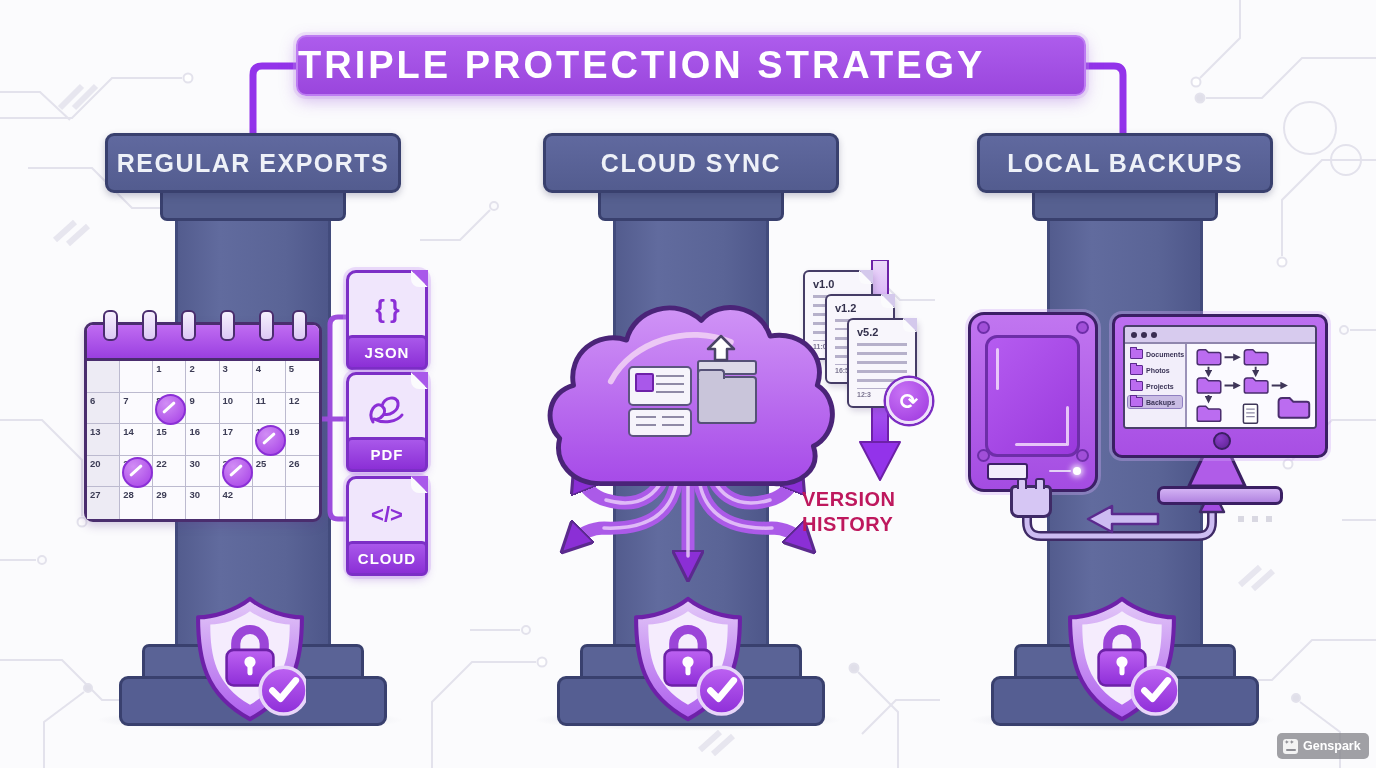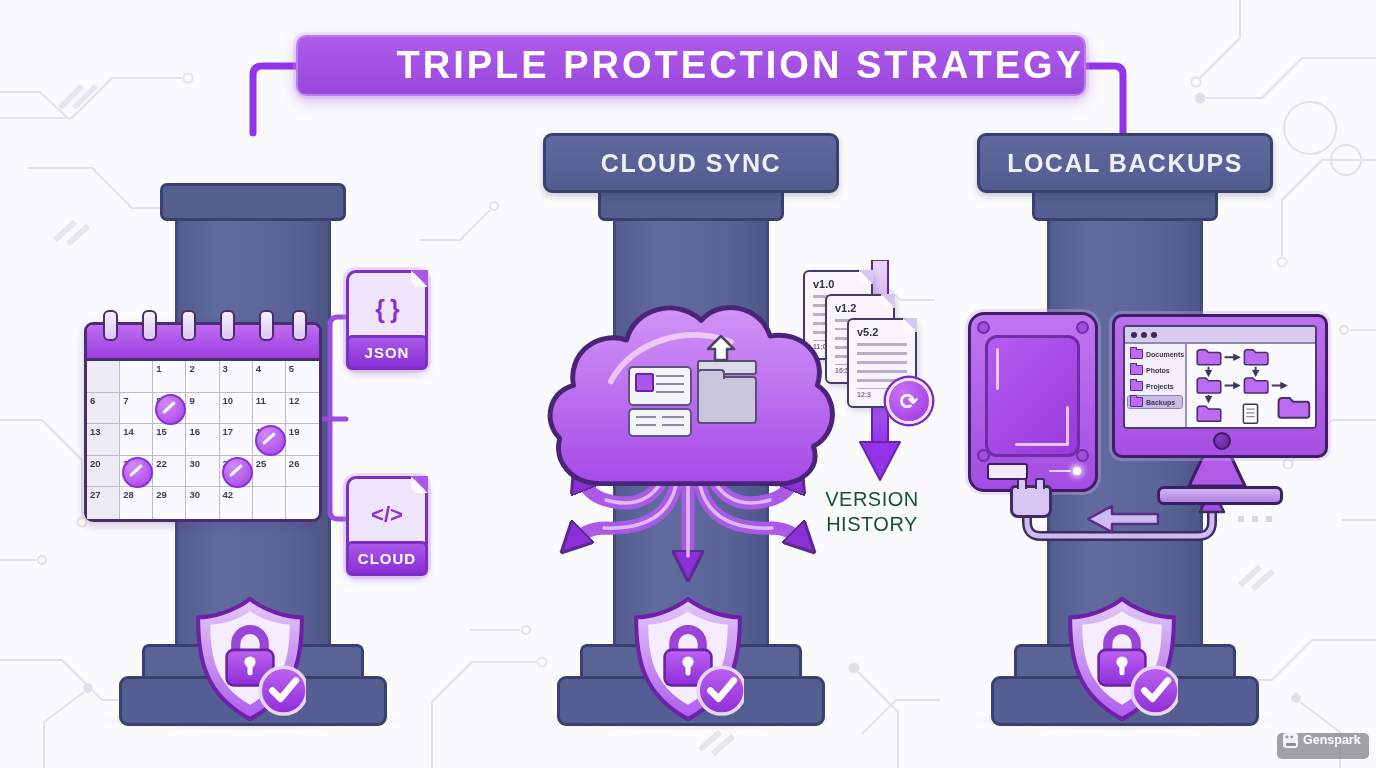--- a/index.html
+++ b/index.html
@@ -5,21 +5,21 @@
   html,body{margin:0;padding:0;background:#fbfbfd;}
   #canvas{position:relative;width:1376px;height:768px;overflow:hidden;
     font-family:"Liberation Sans",sans-serif;background:#fbfbfd;}
   .abs{position:absolute;}
 
   
   .banner{position:absolute;left:296px;top:35px;width:786px;height:57px;z-index:6;
     background:linear-gradient(#b express 0,#a855e8,#9a46dd);
     background:linear-gradient(#ad5cec,#9a46dd);
     border:2px solid #bd7cf2;border-radius:10px;
-    display:flex;align-items:center;justify-content:flex-end;
+    display:flex;align-items:center;justify-content:flex-start;
     box-shadow:0 5px 16px rgba(140,70,210,.35),0 0 0 3px rgba(210,170,245,.25);}
   .banner h1{margin:0;color:#fff;font-size:38px;font-weight:800;letter-spacing:3px;white-space:nowrap;}
 
   
   .p-header{position:absolute;top:133px;width:290px;height:54px;z-index:5;
     background:linear-gradient(#60699f,#535c8f);border:3px solid #39406e;border-radius:9px;
     display:flex;align-items:center;justify-content:center;color:#eef1f8;
     font-size:25px;font-weight:800;letter-spacing:1.5px;box-shadow:0 3px 7px rgba(40,40,80,.25);}
   .p-cap{position:absolute;top:183px;width:180px;height:32px;z-index:4;
     background:#566090;border:3px solid #39406e;border-radius:7px;}
@@ -90,22 +90,22 @@
     border-left:14px solid #d4c9ec;border-top:14px solid #fbfbfd;transform:rotate(180deg);border-radius:0 6px 0 0;}
   .doc .ver{margin:6px 0 0 8px;font-size:11px;font-weight:800;color:#33304c;}
   .doc .dlines{margin:5px 8px 0 8px;height:46px;
     background:repeating-linear-gradient(to bottom,#b6b0ca 0 2.5px,transparent 2.5px 9px);}
   .doc .dtime{margin:2px 0 0 8px;font-size:7px;font-weight:700;color:#7a7490;}
   .vh-badge{position:absolute;left:886px;top:378px;width:40px;height:40px;z-index:7;border-radius:50%;
     background:radial-gradient(circle at 35% 30%,#c873f5,#9c35de);
     border:3px solid #efe2fb;box-shadow:0 0 0 2.5px #7b2cc2;
     display:flex;align-items:center;justify-content:center;
     color:#fff;font-size:22px;font-weight:800;font-family:"DejaVu Sans",sans-serif;}
-  .vh-caption{position:absolute;left:802px;top:487px;width:140px;z-index:6;text-align:center;
-    color:#14532d;font-size:20px;font-weight:400;letter-spacing:.5px;line-height:25px;}
+  .vh-caption{position:absolute;left:802px;top:487px;width:140px;z-index:6;
+    color:#be185d;font-size:20px;font-weight:700;letter-spacing:.5px;line-height:25px;}
 
   
   .drive{position:absolute;left:968px;top:312px;width:124px;height:174px;z-index:6;
     background:linear-gradient(#c176f0,#a44ce2);border:3.5px solid #3c1f66;border-radius:16px;
     box-shadow:0 0 0 3px rgba(210,170,245,.35);}
   .drive .screw{position:absolute;width:9px;height:9px;border-radius:50%;
     background:#a14fd8;border:2px solid #6d2ea8;}
   .drive .panel{position:absolute;left:14px;top:20px;width:89px;height:116px;
     background:linear-gradient(135deg,#b55cf0,#9a39dd);border:3px solid #6d2ea8;border-radius:12px;}
   .drive .hl1{position:absolute;left:8px;top:10px;width:3px;height:42px;background:#f2dcfb;border-radius:2px;opacity:.85;}
@@ -141,21 +141,21 @@
   .ms-item span{font-size:7px;font-weight:700;color:#3a3356;white-space:nowrap;}
   .mon-main{flex:1;background:#fbfaff;}
   .mon-btn{position:absolute;left:50%;bottom:5px;width:14px;height:14px;margin-left:-7px;border-radius:50%;
     background:radial-gradient(circle at 35% 30%,#8a3cc9,#5d2391);border:2px solid #3a1f63;}
   .mon-stand{position:absolute;left:1181px;top:451px;width:72px;height:37px;z-index:5;}
   .mon-base{position:absolute;left:1157px;top:486px;width:120px;height:13px;z-index:5;
     background:linear-gradient(#d3b2f4,#b184e0);border:3px solid #3a1f63;border-radius:7px;}
 
   
   .wm{position:absolute;left:1277px;top:733px;height:26px;z-index:9;padding:0 8px 0 6px;
-    background:rgba(135,135,140,.78);border-radius:5px;display:flex;gap:5px;}
+    background:rgba(135,135,140,.78);border-radius:5px;display:flex;align-items:center;gap:5px;}
   .wm-icon{width:15px;height:15px;background:#f3f3f3;border-radius:3px;position:relative;}
   .wm-icon::before{content:"✦✦";position:absolute;left:1.5px;top:0.5px;font-size:5.5px;color:#8d8d93;letter-spacing:.5px;}
   .wm-icon::after{content:"";position:absolute;left:2.5px;bottom:2.5px;width:10px;height:2.5px;background:#8d8d93;border-radius:1px;}
   .wm span{color:#fff;font-size:12.5px;font-weight:700;}
 </style>
 </head>
 <body>
 
 <div id="canvas">
 
@@ -252,20 +252,23 @@
       <path d="M1082 66 H1114 Q1123 66 1123 75 V133"></path>
     </g>
   </svg>
 
   <div class="banner">
     <h1>TRIPLE PROTECTION STRATEGY</h1>
   </div>
 
   <div class="p-shaft" style="left:175px"></div>
   <div class="p-cap" style="left:160px"></div>
+  <div class="p-header" style="left:105px">
+    <span>REGULAR EXPORTS</span>
+  </div>
   <div class="p-b1" style="left:142px"></div>
   <div class="p-b2" style="left:119px"></div>
   <div class="p-shadow" style="left:95px"></div>
 
   <div class="cal">
     <div class="cal-band"></div>
     <div class="cal-ring" style="left:16px"></div>
     <div class="cal-ring" style="left:55px"></div>
     <div class="cal-ring" style="left:94px"></div>
     <div class="cal-ring" style="left:133px"></div>
@@ -381,20 +384,29 @@
   </div>
 
   <svg class="abs" style="left:312px;top:300px;z-index:5" width="46" height="236" viewBox="0 0 46 236">
     <path d="M34 17 H26 Q18 17 18 25 V211 Q18 219 26 219 H34 M34 119 H18 M2 119 H18" fill="none" stroke="#9d4edd" stroke-width="5" stroke-linecap="round" stroke-linejoin="round"></path>
   </svg>
 
   <div class="ficon" style="top:270px">
     <span class="fold"></span>
     <span class="glyph" style="font-size:25px;letter-spacing:-1px">{ }</span>
     <span class="band">JSON</span>
+  </div>
+  <div class="ficon" style="top:372px">
+    <span class="fold"></span>
+    <span class="glyph">
+      <svg width="42" height="36" viewBox="0 0 42 36">
+        <path d="M7 29 C1 19 10 8 16 13 C23 19 14 28 8 26 M16 13 C18 4 31 2 32 10 C33 18 23 23 18 21 M8 26 C17 31 31 29 36 22" stroke="#8b2fd6" stroke-width="3" fill="none" stroke-linecap="round"></path>
+      </svg>
+    </span>
+    <span class="band">PDF</span>
   </div>
   <div class="ficon" style="top:476px">
     <span class="fold"></span>
     <span class="glyph" style="font-size:22px">&lt;/&gt;</span>
     <span class="band">CLOUD</span>
   </div>
 
   <svg class="shield" style="left:194px" viewBox="0 0 110 124">
       <use href="#shieldG"></use>
     </svg>

